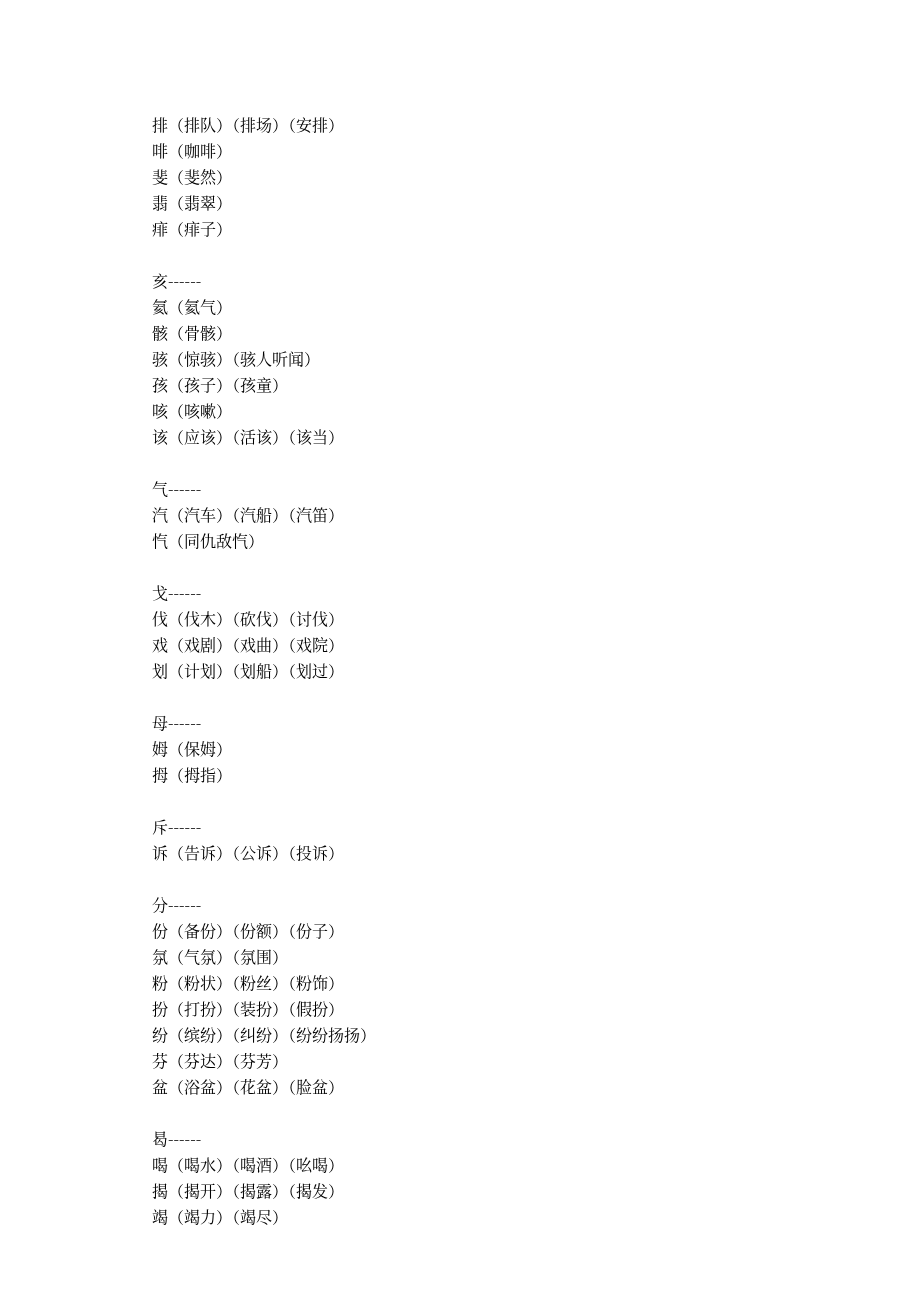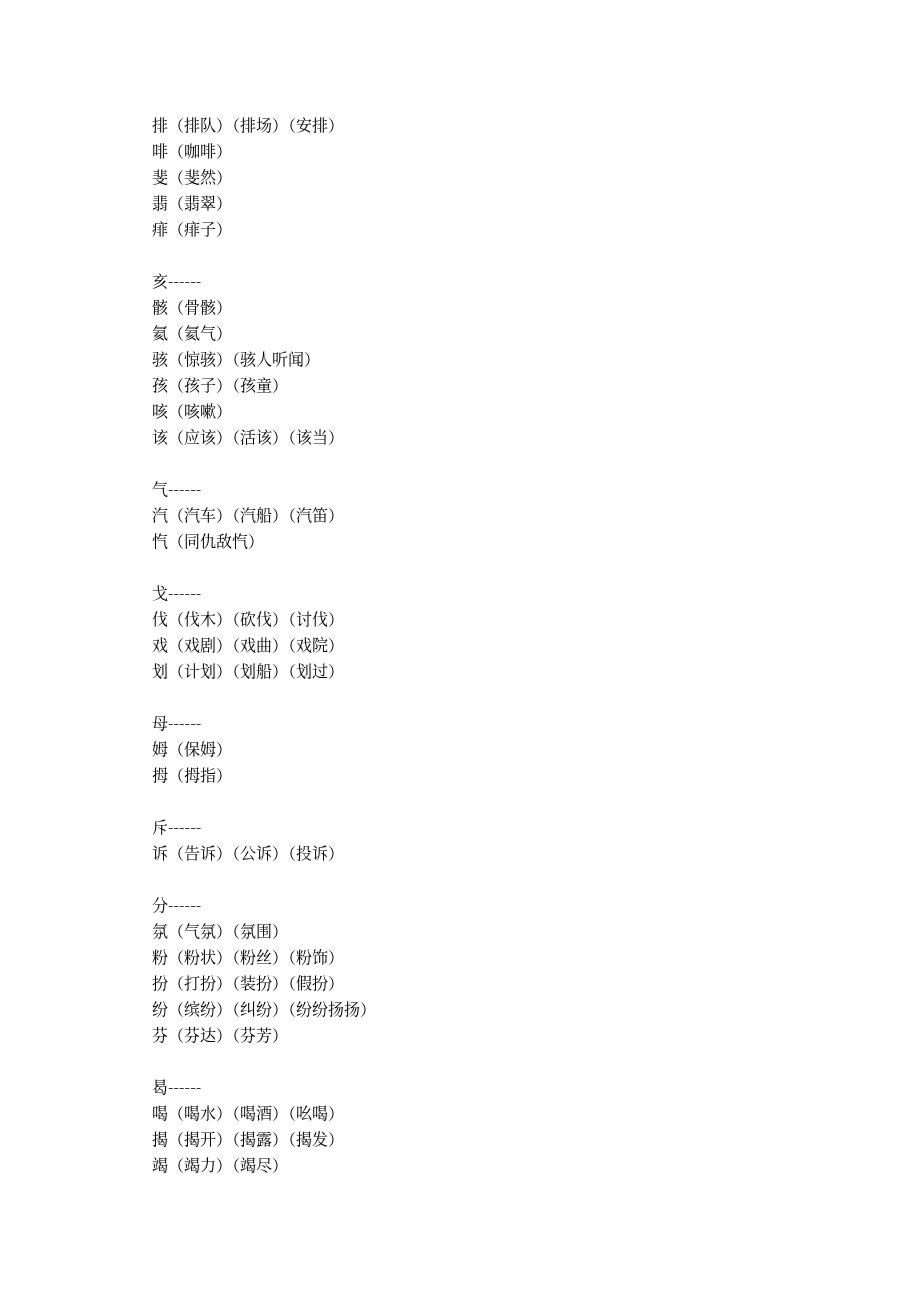--- a/index.html
+++ b/index.html
@@ -31,22 +31,22 @@
 <div class="page" id="page-root">
     <div class="group">
       <div class="line">排（排队）（排场）（安排）</div>
       <div class="line">啡（咖啡）</div>
       <div class="line">斐（斐然）</div>
       <div class="line">翡（翡翠）</div>
       <div class="line">痱（痱子）</div>
     </div>
     <div class="group">
       <div class="line">亥------</div>
+      <div class="line">氦（氦气）</div>
       <div class="line">骸（骨骸）</div>
-      <div class="line">氦（氦气）</div>
       <div class="line">骇（惊骇）（骇人听闻）</div>
       <div class="line">孩（孩子）（孩童）</div>
       <div class="line">咳（咳嗽）</div>
       <div class="line">该（应该）（活该）（该当）</div>
     </div>
     <div class="group">
       <div class="line">气------</div>
       <div class="line">汽（汽车）（汽船）（汽笛）</div>
       <div class="line">忾（同仇敌忾）</div>
     </div>
@@ -60,25 +60,27 @@
       <div class="line">母------</div>
       <div class="line">姆（保姆）</div>
       <div class="line">拇（拇指）</div>
     </div>
     <div class="group">
       <div class="line">斥------</div>
       <div class="line">诉（告诉）（公诉）（投诉）</div>
     </div>
     <div class="group">
       <div class="line">分------</div>
+      <div class="line">份（备份）（份额）（份子）</div>
       <div class="line">氛（气氛）（氛围）</div>
       <div class="line">粉（粉状）（粉丝）（粉饰）</div>
       <div class="line">扮（打扮）（装扮）（假扮）</div>
       <div class="line">纷（缤纷）（纠纷）（纷纷扬扬）</div>
       <div class="line">芬（芬达）（芬芳）</div>
+      <div class="line">盆（浴盆）（花盆）（脸盆）</div>
     </div>
     <div class="group">
       <div class="line">曷------</div>
       <div class="line">喝（喝水）（喝酒）（吆喝）</div>
       <div class="line">揭（揭开）（揭露）（揭发）</div>
       <div class="line">竭（竭力）（竭尽）</div>
     </div>
   </div>
 
 </body></html>

